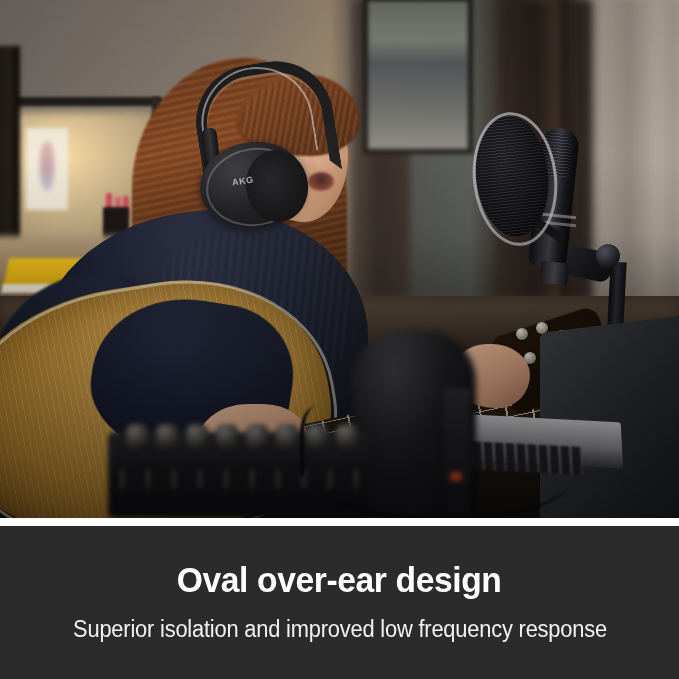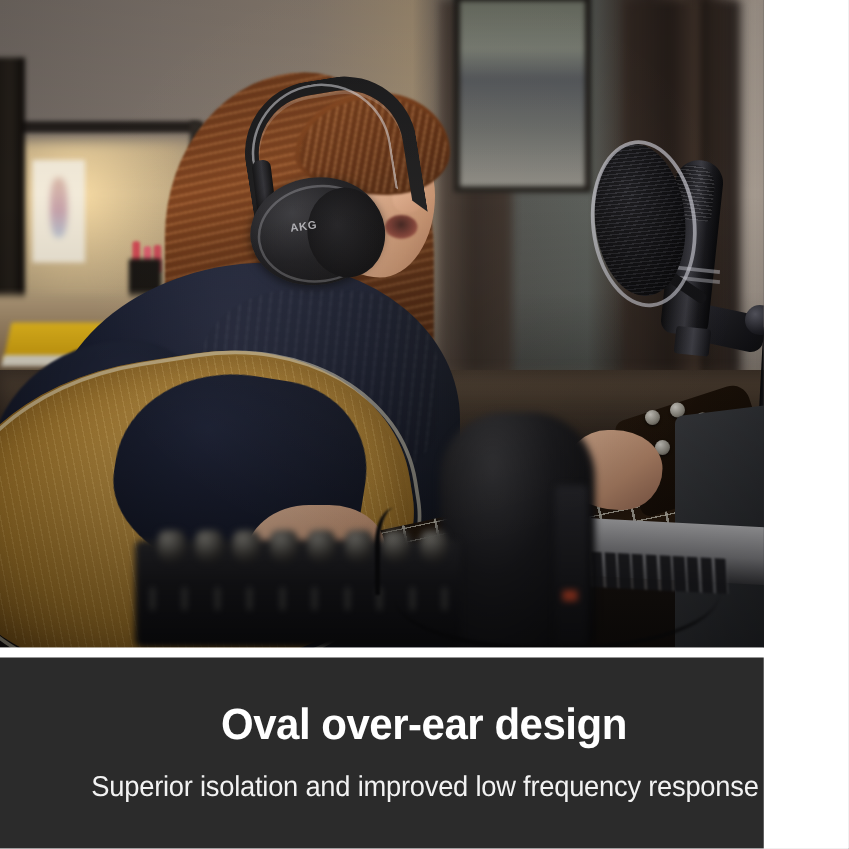--- a/index.html
+++ b/index.html
@@ -8,21 +8,21 @@
     padding: 0;
     background: #ffffff;
   }
   body {
     font-family: "Liberation Sans", sans-serif;
     -webkit-font-smoothing: antialiased;
   }
 
   .card {
     position: relative;
-    width: 611px;
+    width: 679px;
     height: 679px;
     overflow: hidden;
     background: #ffffff;
   }
 
   
   .photo {
     position: absolute;
     left: 0;
     top: 0;

